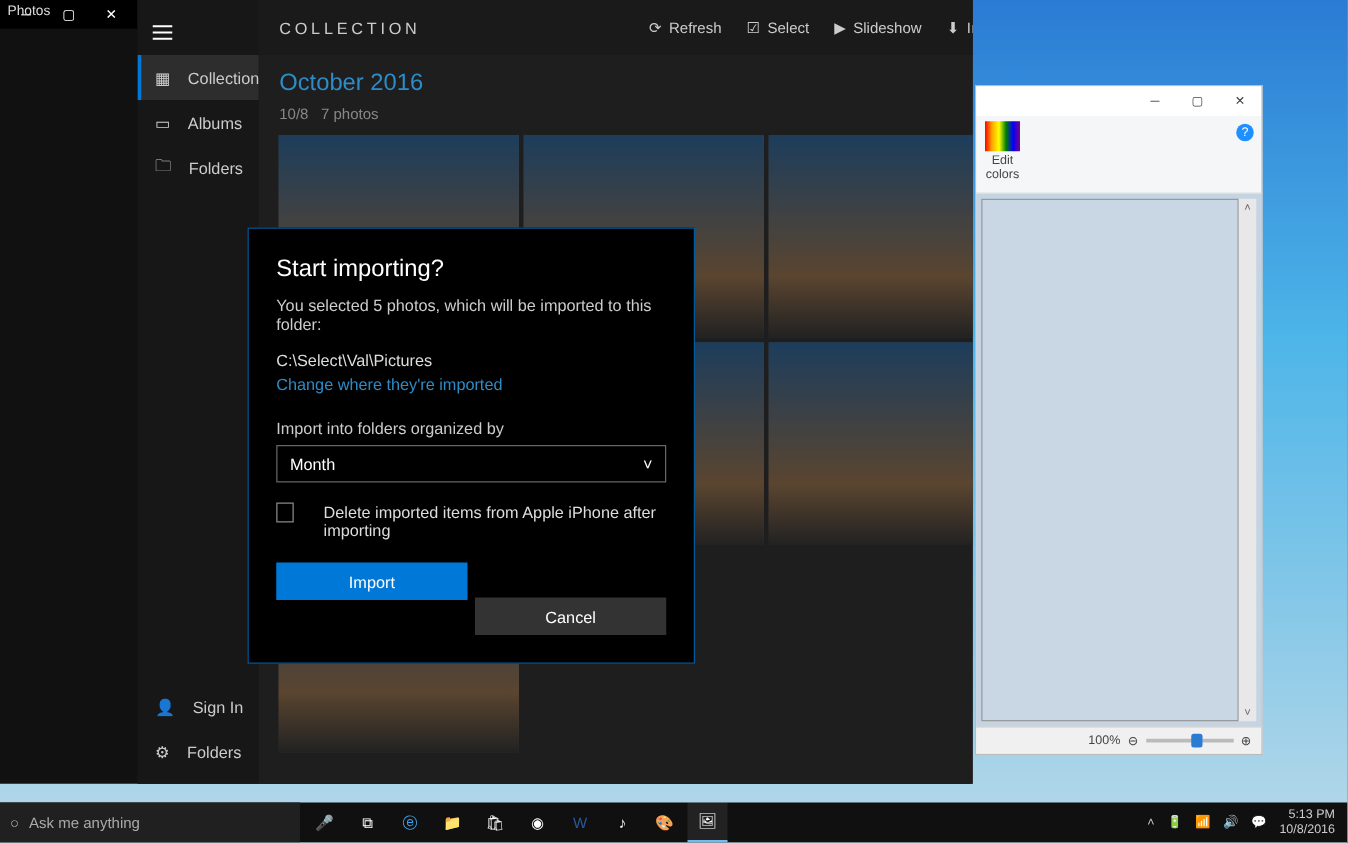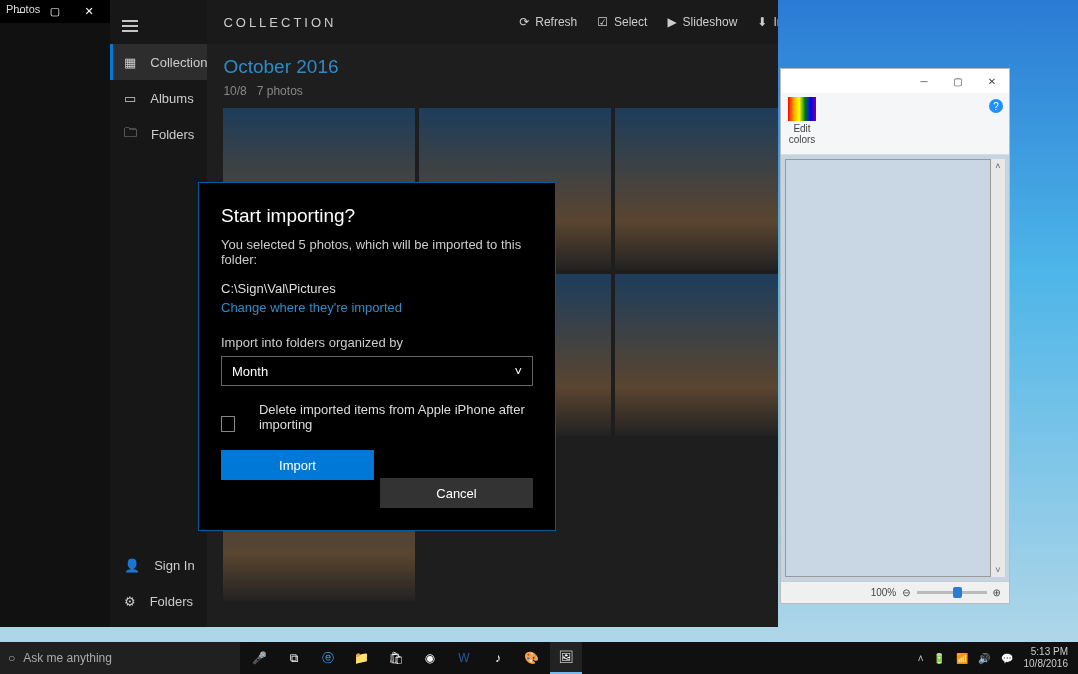--- a/index.html
+++ b/index.html
@@ -49,21 +49,21 @@
 .thumb.dark-overlay::after { content: ""; position: absolute; inset: 0; background: rgba(0,0,0,0.5); }
 
 
 .dialog { position: absolute; left: 198px; top: 182px; width: 358px; background: #000; border: 1px solid #005a9e; padding: 22px; color: #fff; z-index: 50; }
 .dialog h2 { font-weight: 400; font-size: 19px; margin-bottom: 10px; }
 .dialog p { font-size: 13px; color: #ccc; margin-bottom: 14px; }
 .dialog .path { font-size: 13px; color: #ddd; }
 .dialog .link { color: #2d8cc8; font-size: 13px; margin-top: 4px; margin-bottom: 20px; cursor: pointer; display: block; }
 .dialog label.field { font-size: 13px; color: #ccc; display: block; margin-bottom: 6px; }
 .dialog .select { border: 1px solid #666; height: 30px; display: flex; align-items: center; justify-content: space-between; padding: 0 10px; font-size: 13px; color: #fff; cursor: pointer; margin-bottom: 16px; }
-.dialog .checkbox-row { display: flex; align-items: flex-end; gap: 24px; font-size: 13px; color: #ddd; margin-bottom: 18px; }
+.dialog .checkbox-row { display: flex; align-items: flex-start; gap: 24px; font-size: 13px; color: #ddd; margin-bottom: 18px; }
 .dialog .checkbox { width: 16px; height: 16px; border: 1px solid #888; cursor: pointer; }
 .dialog .buttons { display: flex; gap: 6px; }
 .dialog .btn { flex: 1; height: 30px; display: flex; align-items: center; justify-content: center; font-size: 13px; cursor: pointer; }
 .dialog .btn.primary { background: #0078d7; color: #fff; }
 .dialog .btn.secondary { background: #333; color: #fff; margin-top: 28px; }
 
 
 .paint-window { position: absolute; left: 780px; top: 68px; width: 230px; height: 536px; background: #f0f0f0; border: 1px solid #bbb; z-index: 5; display: flex; flex-direction: column; }
 .paint-titlebar { height: 24px; background: #fff; display: flex; justify-content: flex-end; align-items: center; }
 .paint-ctrl { width: 34px; height: 24px; display: flex; align-items: center; justify-content: center; color: #444; cursor: pointer; font-size: 10px; }
@@ -195,21 +195,21 @@
           <div class="thumb dark-overlay"></div>
           <div class="thumb dark-overlay"></div>
         </div>
       </div>
     </div>
   </div>
 
   <div class="dialog">
     <h2>Start importing?</h2>
     <p>You selected 5 photos, which will be imported to this folder:</p>
-    <div class="path">C:\Sign\Val\Pictures</div>
+    <div class="path">C:\Select\Val\Pictures</div>
     <a class="link">Change where they're imported</a>
     <label class="field">Import into folders organized by</label>
     <div class="select">
       <span>Month</span>
       <span>˅</span>
     </div>
     <div class="checkbox-row">
       <div class="checkbox"></div>
       <span>Delete imported items from Apple iPhone after importing</span>
     </div>

